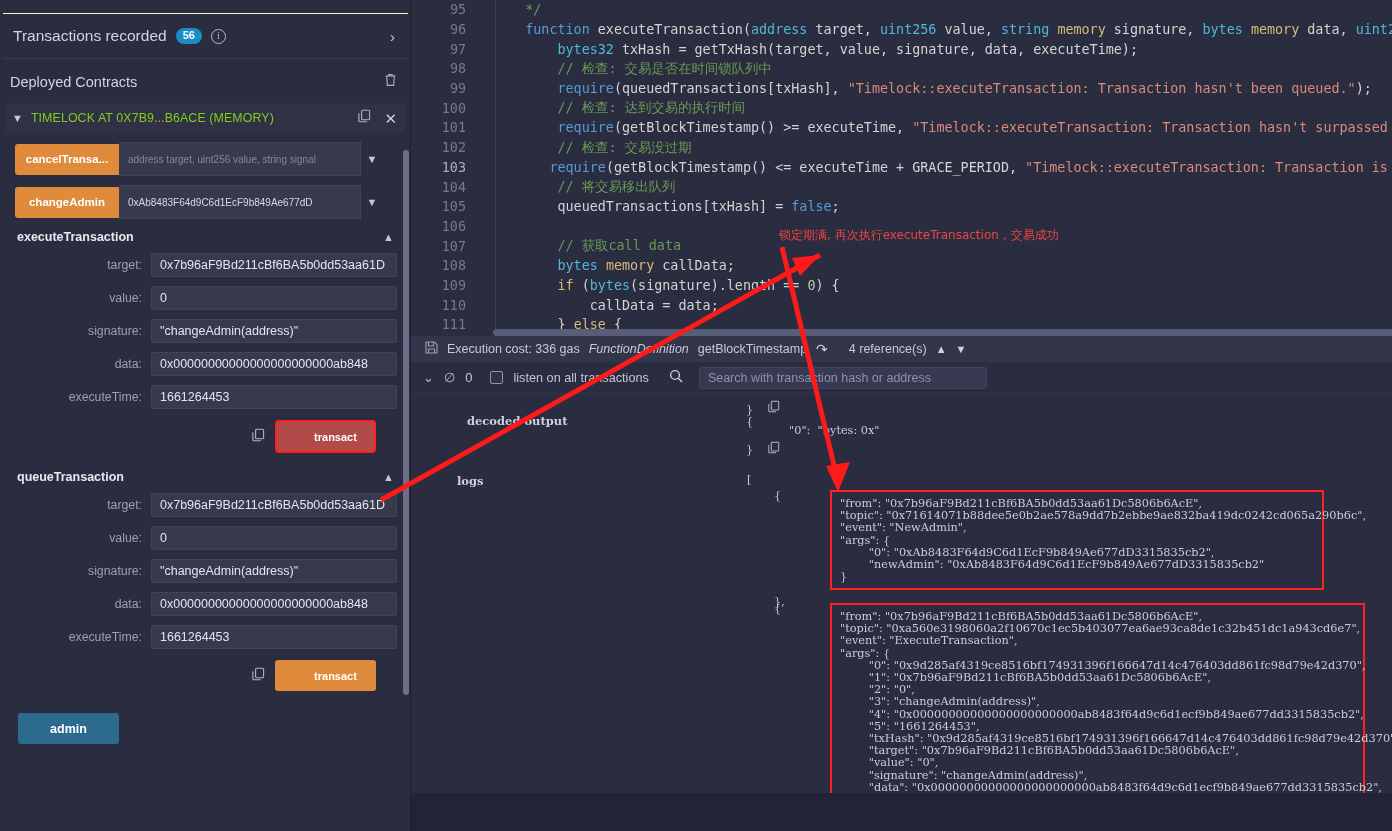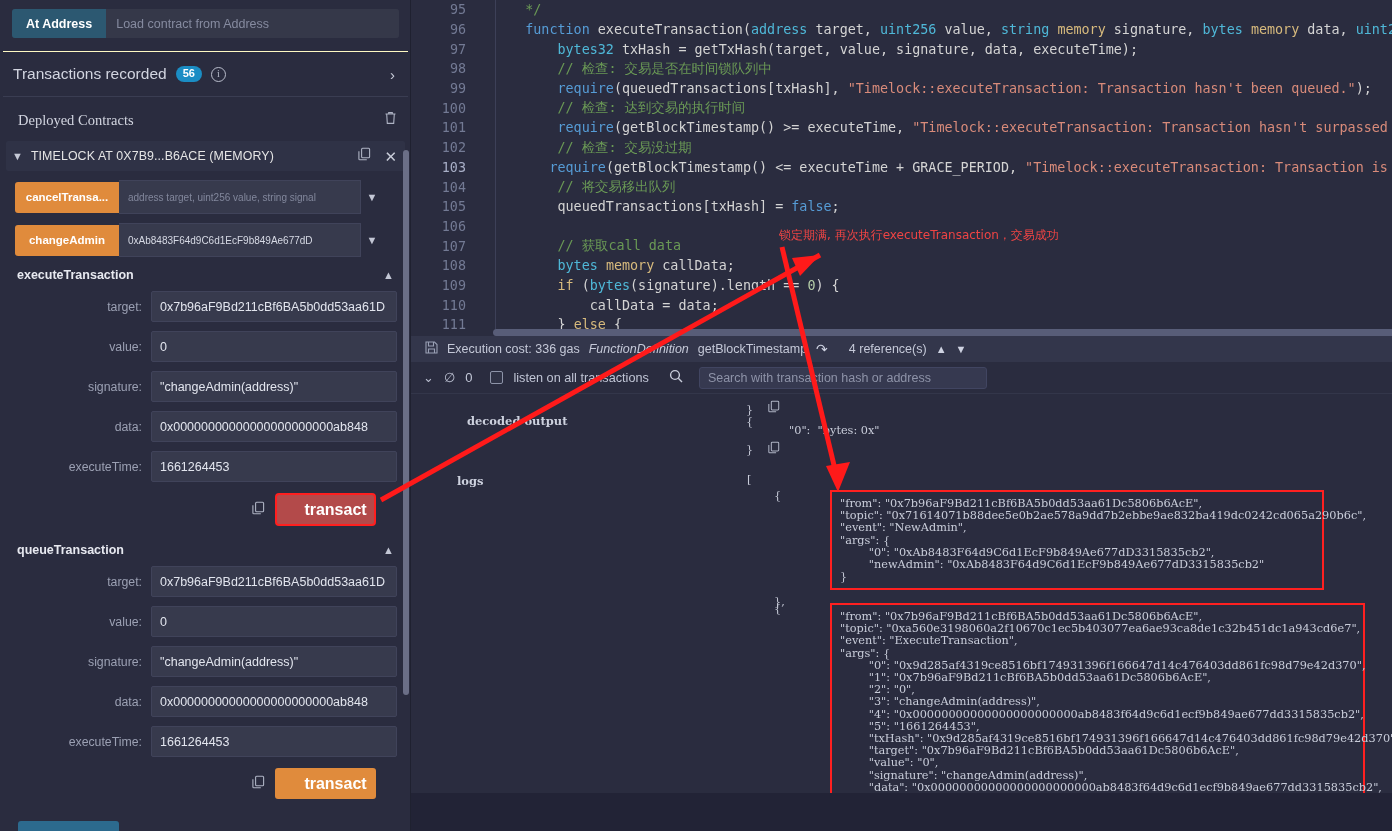--- a/index.html
+++ b/index.html
@@ -78,37 +78,36 @@
     color: #b9bdcc; font-size: 10px;
     display: flex; align-items: center; justify-content: center;
     font-family: "Liberation Serif", serif;
     line-height: 1;
   }
   .txrec-caret { margin-left: auto; color: #c8ccd9; font-size: 15px; }
 
   
   .dep-head {
     display: flex; align-items: center;
-    padding: 14px 14px 12px 18px;
-    font-family: Liberation Serif, serif;
+    padding: 14px 14px 12px 10px;
   }
   .dep-head-title { color: #d2d5e0; font-size: 14.5px; }
   .trash-icon { margin-left: auto; color: #aeb3c4; }
 
   
   .instance { margin: 0 6px 0 6px; }
   .inst-head {
     display: flex; align-items: center;
     background: #2f3246;
     height: 30px;
     padding: 0 8px 0 6px;
     border-radius: 2px;
   }
   .inst-caret { color: #c5c9d6; font-size: 11px; margin-right: 8px; }
-  .inst-title { color: #e5e5e5; font-size: 12.4px; letter-spacing: .1px; }
+  .inst-title { color: #84cc16; font-size: 12.4px; letter-spacing: .1px; }
   .inst-actions { margin-left: auto; display: flex; align-items: center; gap: 13px; }
   .copy-ic { color: #aeb3c4; }
   .close-ic { color: #c9cdd9; font-size: 15px; line-height: 1; }
 
   
   .fn-row {
     display: flex; align-items: center;
     margin: 9px 22px 0 9px;
     gap: 0;
   }
@@ -148,40 +147,40 @@
     padding: 0 3px 0 2px;
   }
   .fn-sec-head .up { margin-left: auto; color: #c3c7d5; font-size: 11px; }
   .param-row { display: flex; align-items: center; margin-top: 9px; }
   .param-label {
     width: 136px; text-align: right;
     color: #9ba0b3; font-size: 12.3px;
     padding-right: 9px;
   }
   .param-input {
-    flex: 1; height: 31px;
+    flex: 1; height: 24px;
     background: #373a4d;
     border: 1px solid #40435a;
     border-radius: 2px;
     color: #e2e5ee;
     font-size: 12.5px;
     padding: 0 8px;
     outline: none;
     min-width: 0;
     font-family: "Liberation Sans", sans-serif;
   }
   .act-row {
     display: flex; align-items: center; justify-content: flex-end;
     gap: 10px;
     margin-top: 11px;
     padding-right: 21px;
   }
   .transact-btn {
     background: #e08b3c;
-    color: #fff; font-size: 16px; font-weight: bold;
+    color: #fff; font-size: 11px; font-weight: bold;
     width: 101px; height: 31px;
     border: none; border-radius: 3px;
     cursor: pointer;
     padding-left: 20px;
   }
   .transact-btn.highlight {
     background: #b34a4a;
     border: 2.5px solid #ff1f1f;
     border-radius: 4px;
     width: 101px; height: 33px;
@@ -320,24 +319,20 @@
   }
 </style>
 </head>
 <body>
 
 <div class="app">
 
   <div class="left-panel">
     <div class="lp-inner">
 
-      <div class="ataddr-row">
-        <button class="ataddr-btn">At Address</button>
-        <input class="ataddr-input" type="text" placeholder="Load contract from Address" style="">
-      </div>
 
       <div class="txrec">
         <span class="txrec-label">Transactions recorded</span>
         <span class="txrec-badge">56</span>
         <span class="info-icon">i</span>
         <span class="txrec-caret">›</span>
       </div>
 
       <div class="dep-head">
         <span class="dep-head-title">Deployed Contracts</span>

